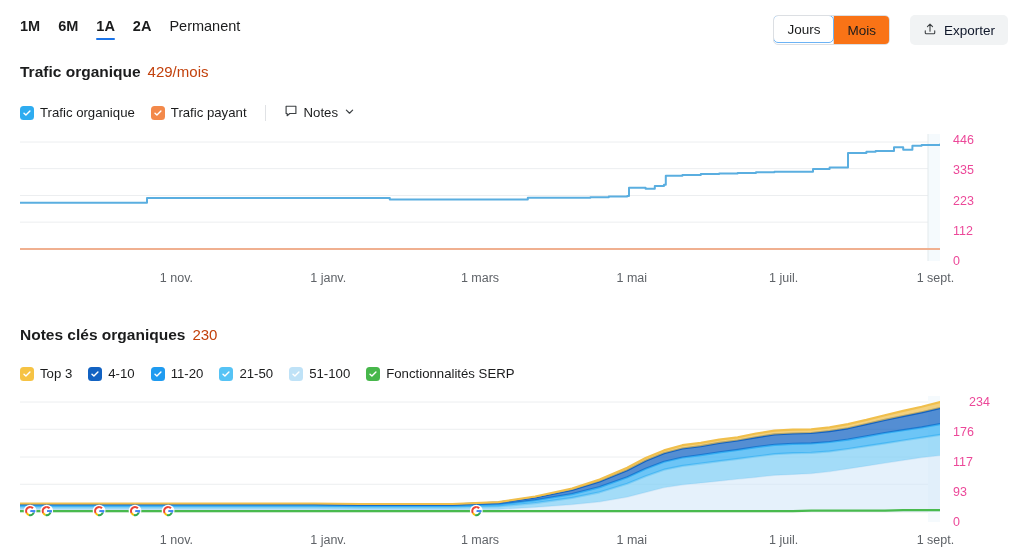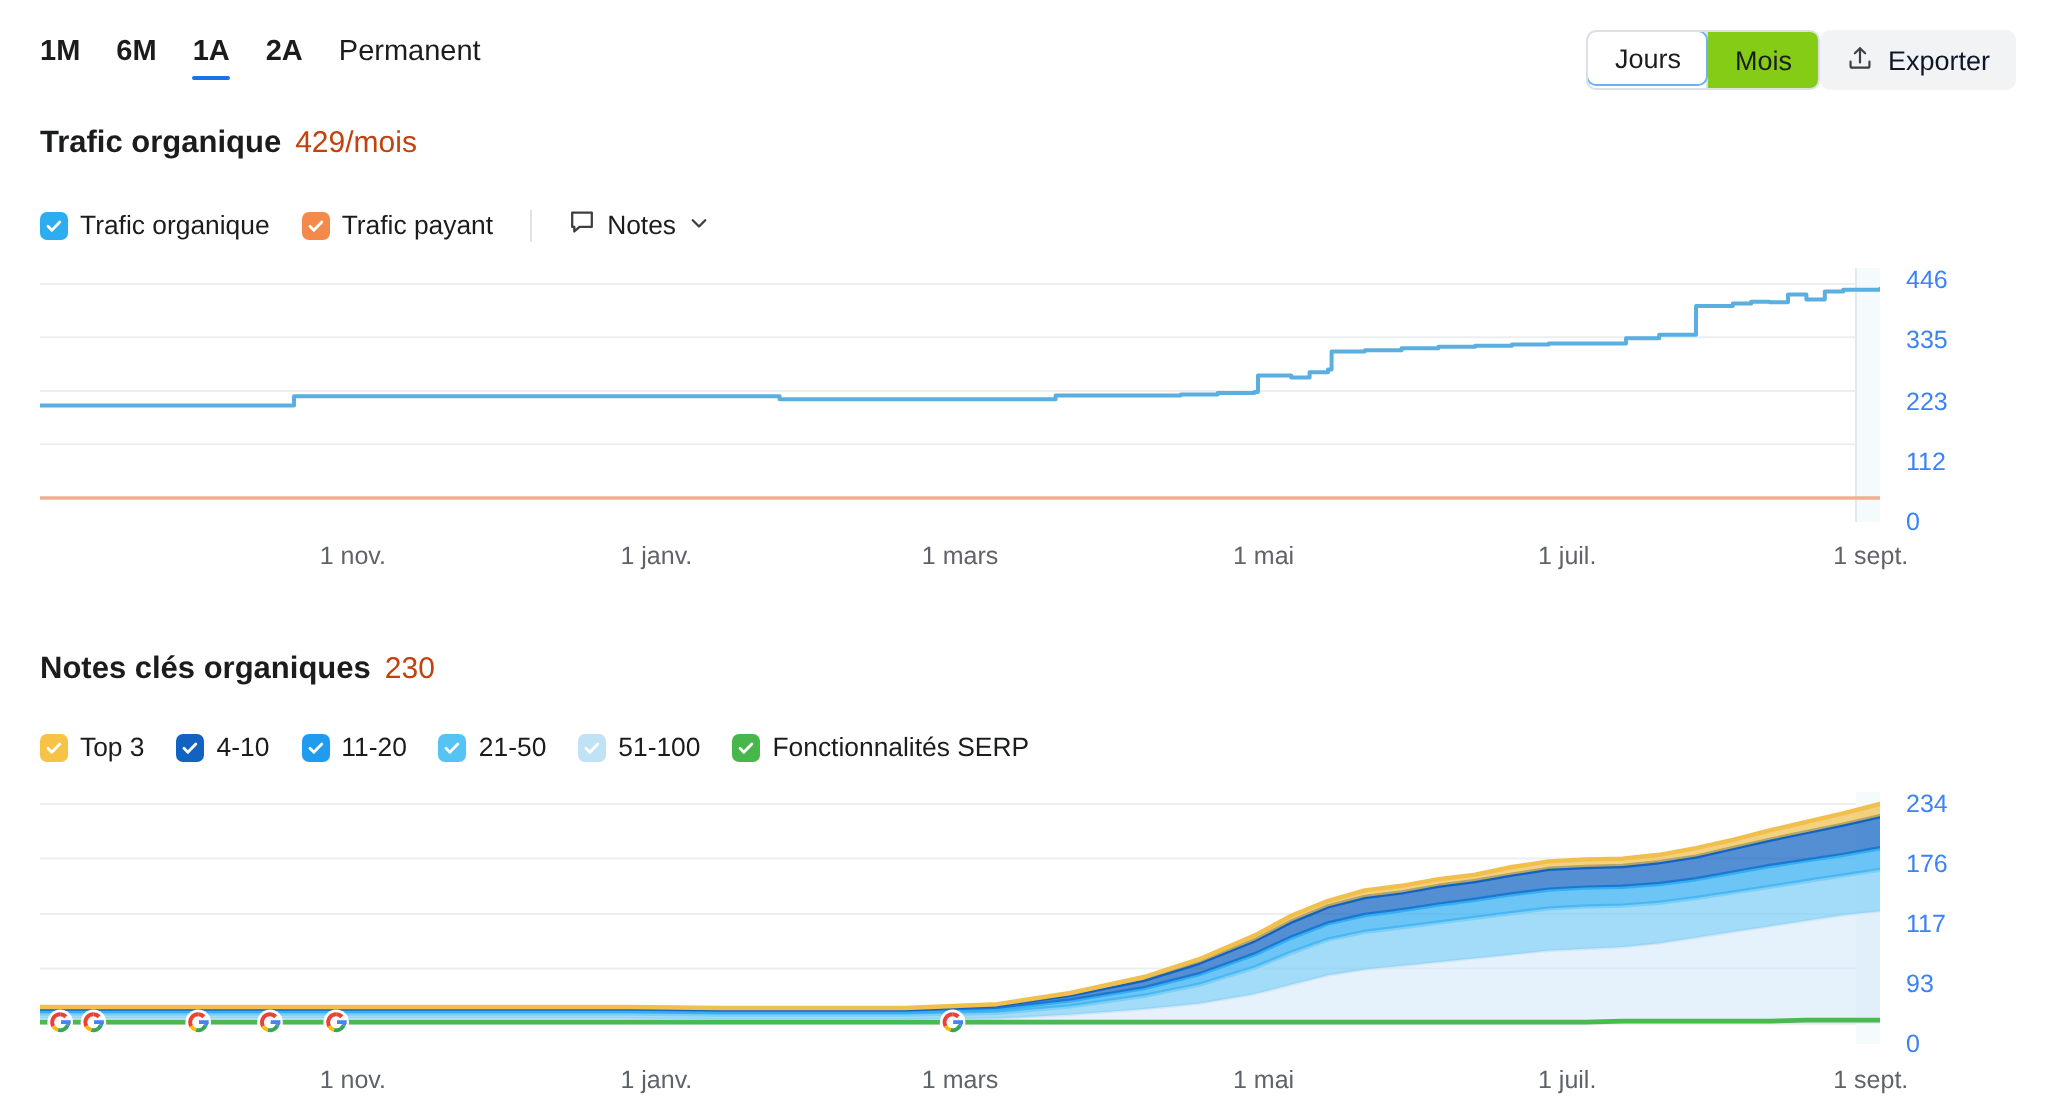--- a/index.html
+++ b/index.html
@@ -55,37 +55,37 @@
     border-radius: 2px;
   }
   .range-tab.plain { font-weight: 400; }
 
   .topright {
     position: absolute;
     right: 16px;
     top: 15px;
     display: flex;
     align-items: center;
-    gap: 0;
+    gap: 20px;
   }
   .seg {
     display: flex;
     border: 1px solid #dcdfe3;
     border-radius: 5px;
     overflow: hidden;
     background: #fff;
     height: 28px;
   }
   .seg-btn {
     font-size: 13.5px;
     color: #1b1c1d;
     padding: 0 13px;
     display: flex;
     align-items: center;
-    background: #84cc16;
+    background: #f97316;
     cursor: pointer;
     border: none;
     font-family: inherit;
     height: 100%;
   }
   .seg-btn.sel {
     border: 1.6px solid #6cb3f5;
     border-radius: 5px;
     background: #fff;
     margin: -1px;
@@ -167,21 +167,21 @@
   }
 
   
   .chart-wrap {
     position: absolute;
   }
   .chart-svg { display: block; }
   .ylabels {
     position: absolute;
     font-size: 12.5px;
-    color: #3b82f6;
+    color: #ec4899;
     width: 46px;
   }
   .ylabels span {
     position: absolute;
     left: 0;
     line-height: 1;
   }
   .xlabels {
     position: absolute;
     font-size: 12.5px;
@@ -414,21 +414,21 @@
         <path d="M 0 -5 A 5 5 0 0 0 -4.33 2.5 L -2.6 1.5 A 3 3 0 0 1 0 -3 Z" fill="#ea4335"></path>
         <path d="M -4.33 2.5 A 5 5 0 0 0 -1.3 4.83 L -0.78 2.9 A 3 3 0 0 1 -2.6 1.5 Z" fill="#fbbc05"></path>
         <path d="M -1.3 4.83 A 5 5 0 0 0 4.6 2.0 L 2.76 1.2 A 3 3 0 0 1 -0.78 2.9 Z" fill="#34a853"></path>
         <path d="M 4.6 2.0 A 5 5 0 0 0 5 -0.6 L 0.4 -0.6 L 0.4 0.9 L 3.2 0.9 A 3 3 0 0 1 2.76 1.2 Z" fill="#4285f4"></path>
         <path d="M 0 -5 A 5 5 0 0 1 3.6 -3.5 L 2.1 -2.0 A 3 3 0 0 0 0 -3 Z" fill="#ea4335"></path>
         <rect x="0.4" y="-1" width="4.8" height="1.9" fill="#4285f4"></rect>
       </g>
     </svg>
 </div>
 <div class="ylabels" id="keywords-ylabels" style="left:953px; top:396px; height:126px;">
-    <span style="top: 0px;">234</span>
+    <span style="top: 0px; margin-left: 16px;">234</span>
     <span style="top: 30px;">176</span>
     <span style="top: 60px;">117</span>
     <span style="top: 90px;">93</span>
     <span style="top: 120px;">0</span>
   </div>
 <div class="xlabels" id="keywords-xlabels" style="left:20px; top:534px; width:920px;">
     <span style="left: 156.4px;">1 nov.</span>
     <span style="left: 308.2px;">1 janv.</span>
     <span style="left: 460px;">1 mars</span>
     <span style="left: 611.8px;">1 mai</span>

